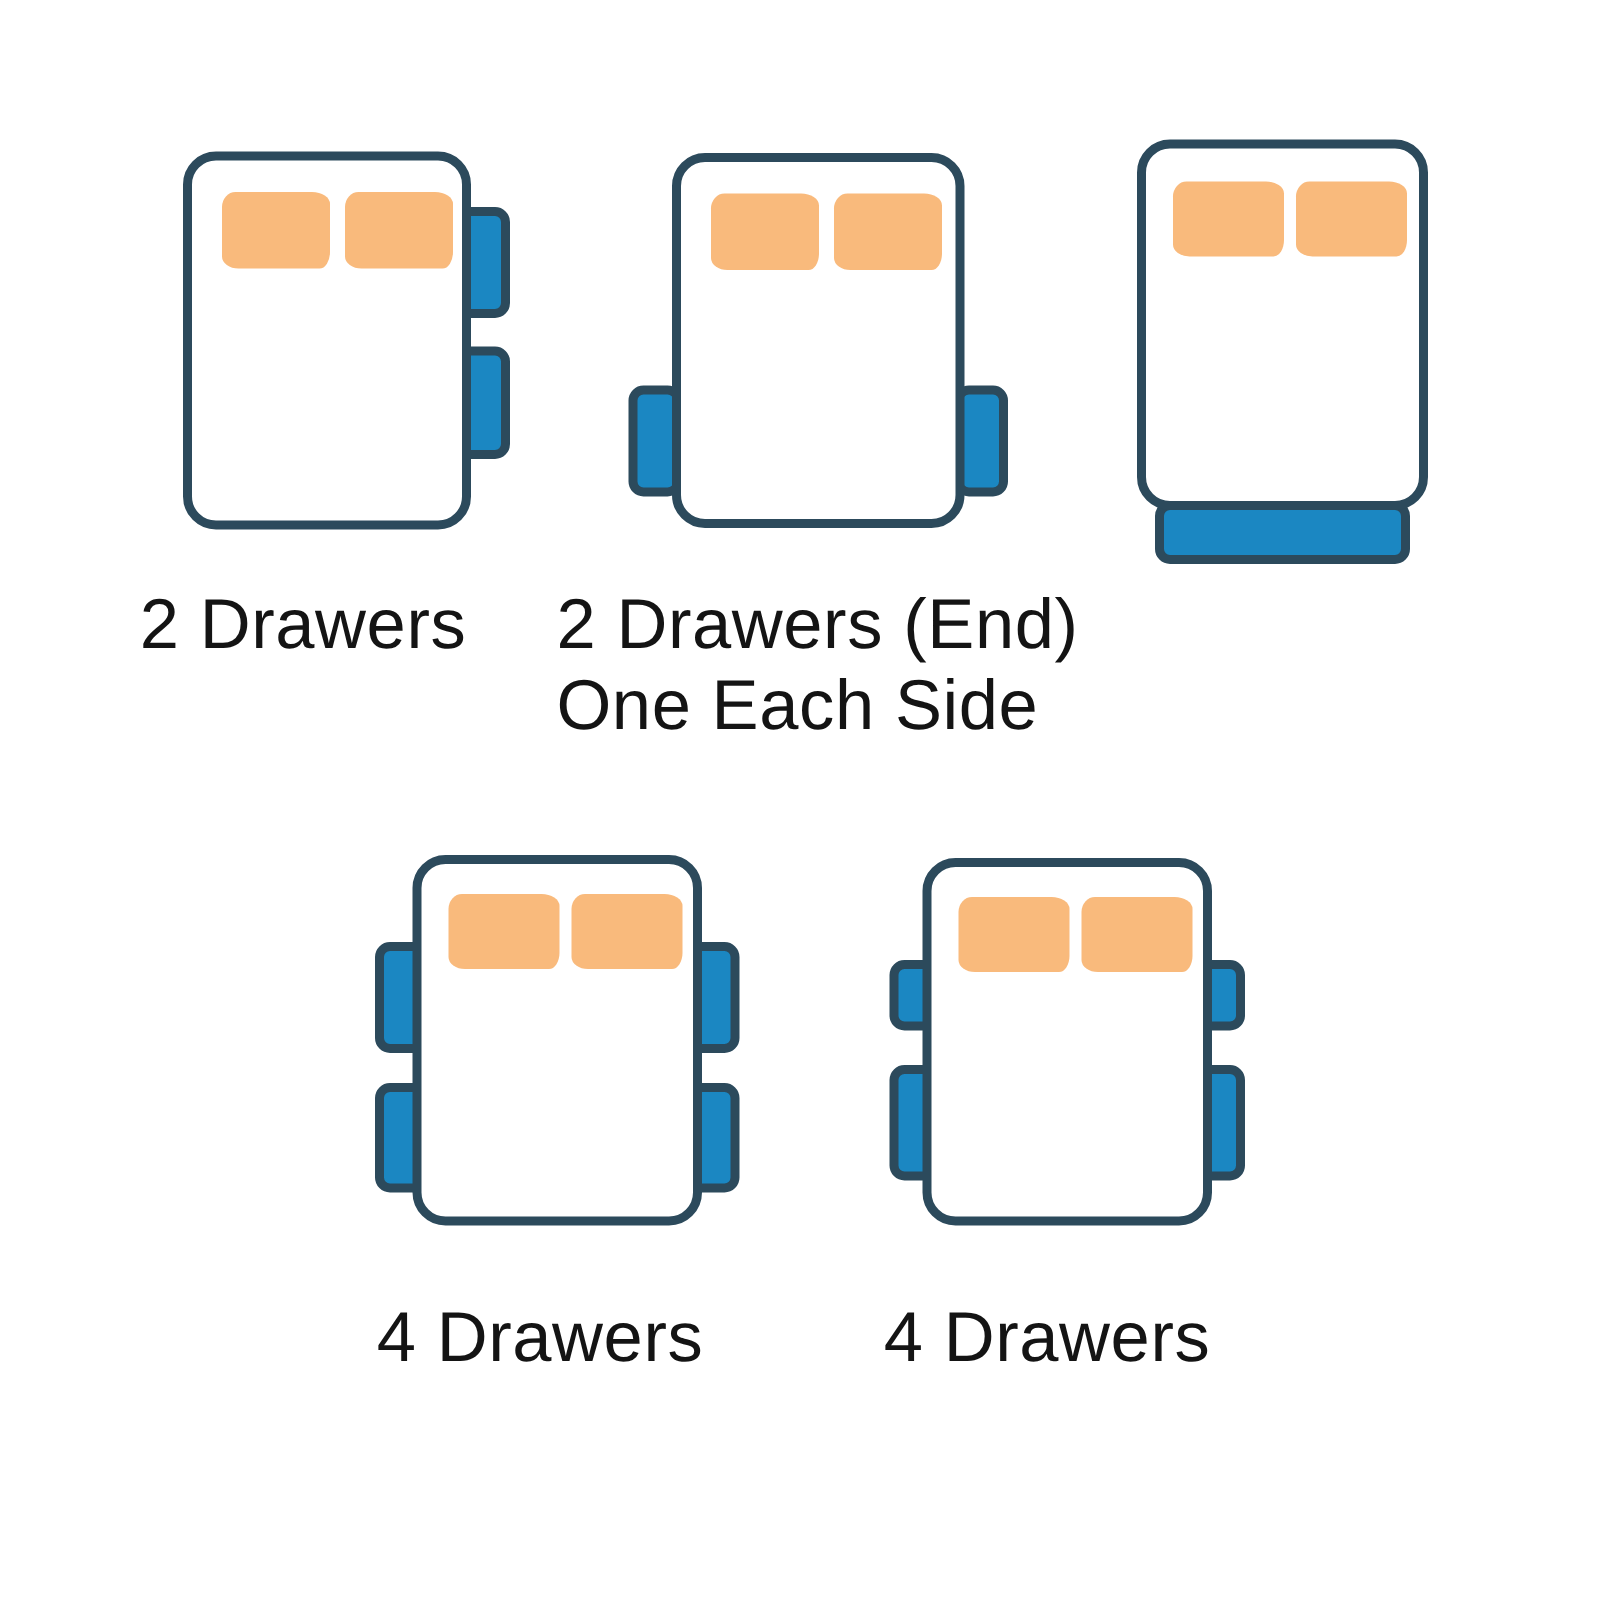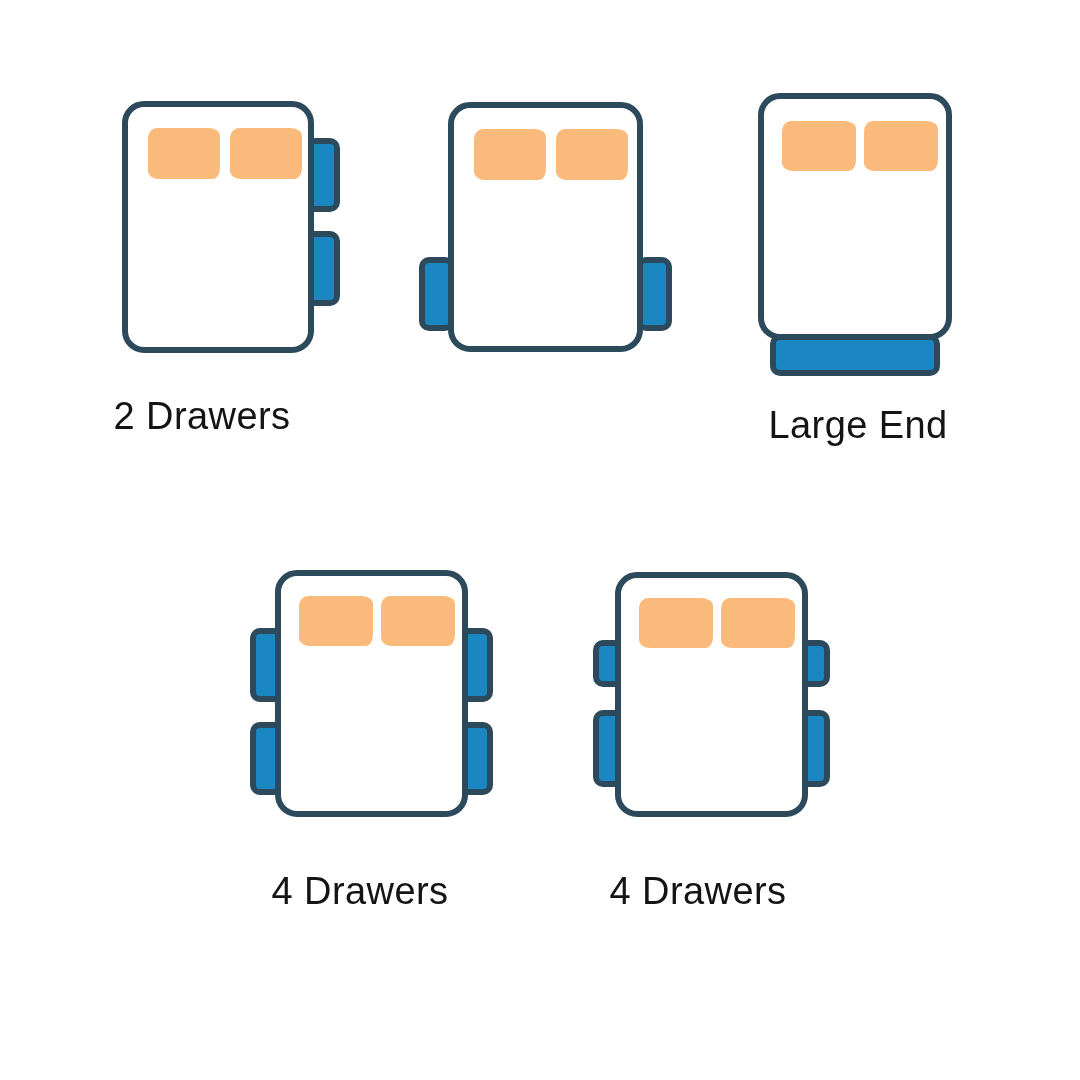--- a/index.html
+++ b/index.html
@@ -35,21 +35,21 @@
     box-sizing: border-box;
     background: var(--drawer, #1B87C2);
     border: 6px solid var(--outline, #2C4A5C);
     border-radius: 10px;
     z-index: 1;
   }
   .bed-label {
     position: absolute;
     transform: translateX(-50%);
     text-align: left;
-    font-size: 38px;
+    font-size: 47px;
     line-height: 54px;
     letter-spacing: 0.4px;
     color: var(--label, #141414);
     white-space: nowrap;
     z-index: 3;
   }
 </style>
 </head>
 <body>
 
@@ -66,29 +66,32 @@
       <div>2 Drawers</div>
     </div>
     <div class="bed" style="left: 448px; top: 102px; width: 195px; height: 250px;">
       <div class="drawer" style="left: -29px; top: 155px; width: 36px; height: 74px;"></div>
       <div class="drawer" style="left: 188px; top: 155px; width: 36px; height: 74px;"></div>
       <div class="bed-body">
         <div class="pillow" style="left: 20px; top: 21px; width: 72px; height: 51px;"></div>
         <div class="pillow" style="left: 102px; top: 21px; width: 72px; height: 51px;"></div>
       </div>
     </div>
+    <div class="bed-label" style="left: 545px; top: 389px;">
+      <div>2 Drawers (End)</div>
+      <div>One Each Side</div>
+    </div>
     <div class="bed" style="left: 758px; top: 93px; width: 194px; height: 247px;">
       <div class="drawer" style="left: 12px; top: 241px; width: 170px; height: 42px;"></div>
       <div class="bed-body">
         <div class="pillow" style="left: 18px; top: 22px; width: 74px; height: 50px;"></div>
         <div class="pillow" style="left: 100px; top: 22px; width: 74px; height: 50px;"></div>
       </div>
     </div>
     <div class="bed-label" style="left: 858px; top: 398px;">
-      <div>Large End</div>
     </div>
     <div class="bed" style="left: 275px; top: 570px; width: 193px; height: 247px;">
       <div class="drawer" style="left: -25px; top: 58px; width: 36px; height: 74px;"></div>
       <div class="drawer" style="left: -25px; top: 152px; width: 36px; height: 73px;"></div>
       <div class="drawer" style="left: 182px; top: 58px; width: 36px; height: 74px;"></div>
       <div class="drawer" style="left: 182px; top: 152px; width: 36px; height: 73px;"></div>
       <div class="bed-body">
         <div class="pillow" style="left: 18px; top: 20px; width: 74px; height: 50px;"></div>
         <div class="pillow" style="left: 100px; top: 20px; width: 74px; height: 50px;"></div>
       </div>

